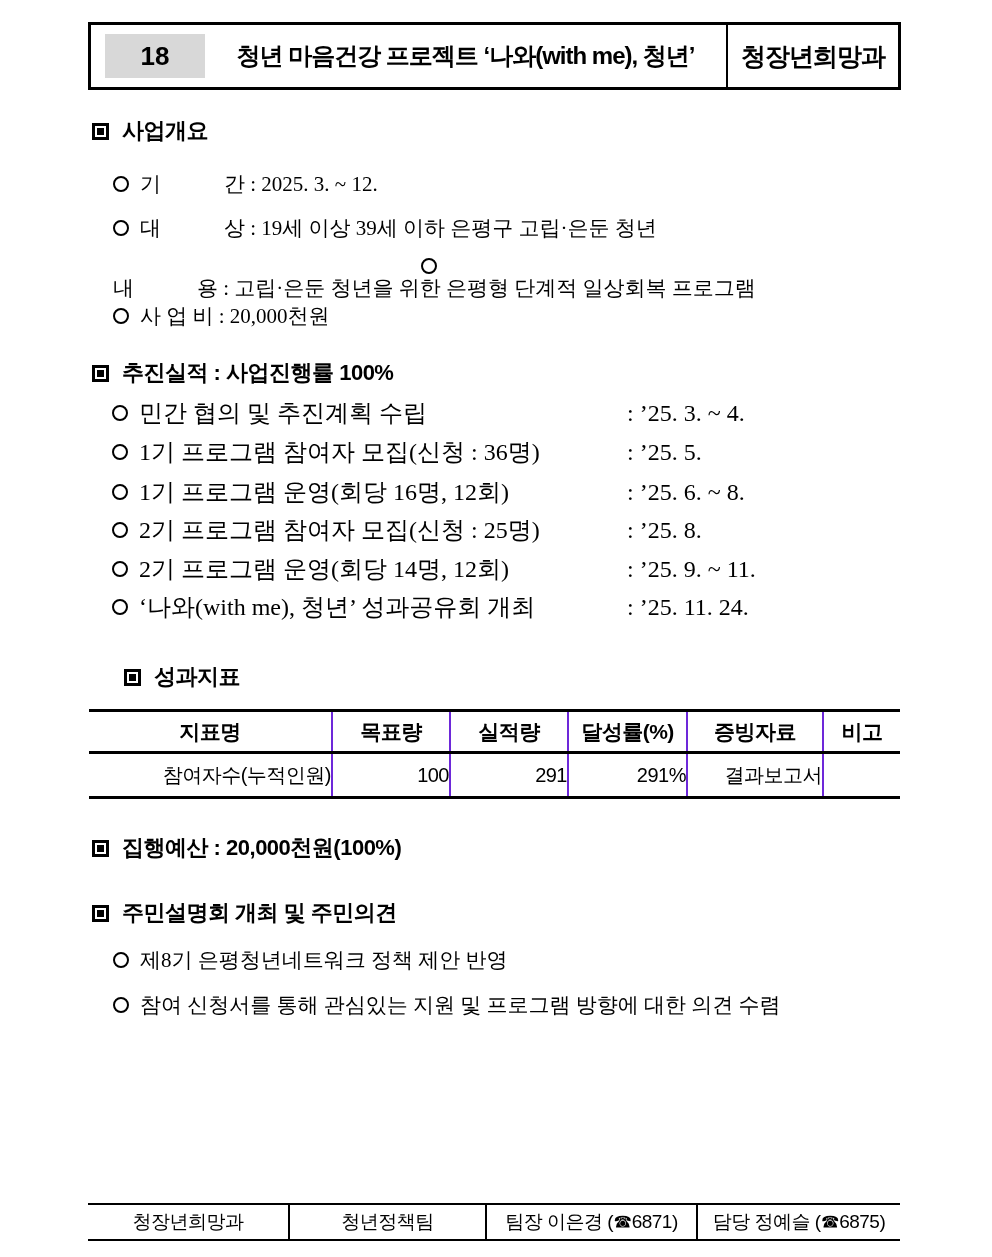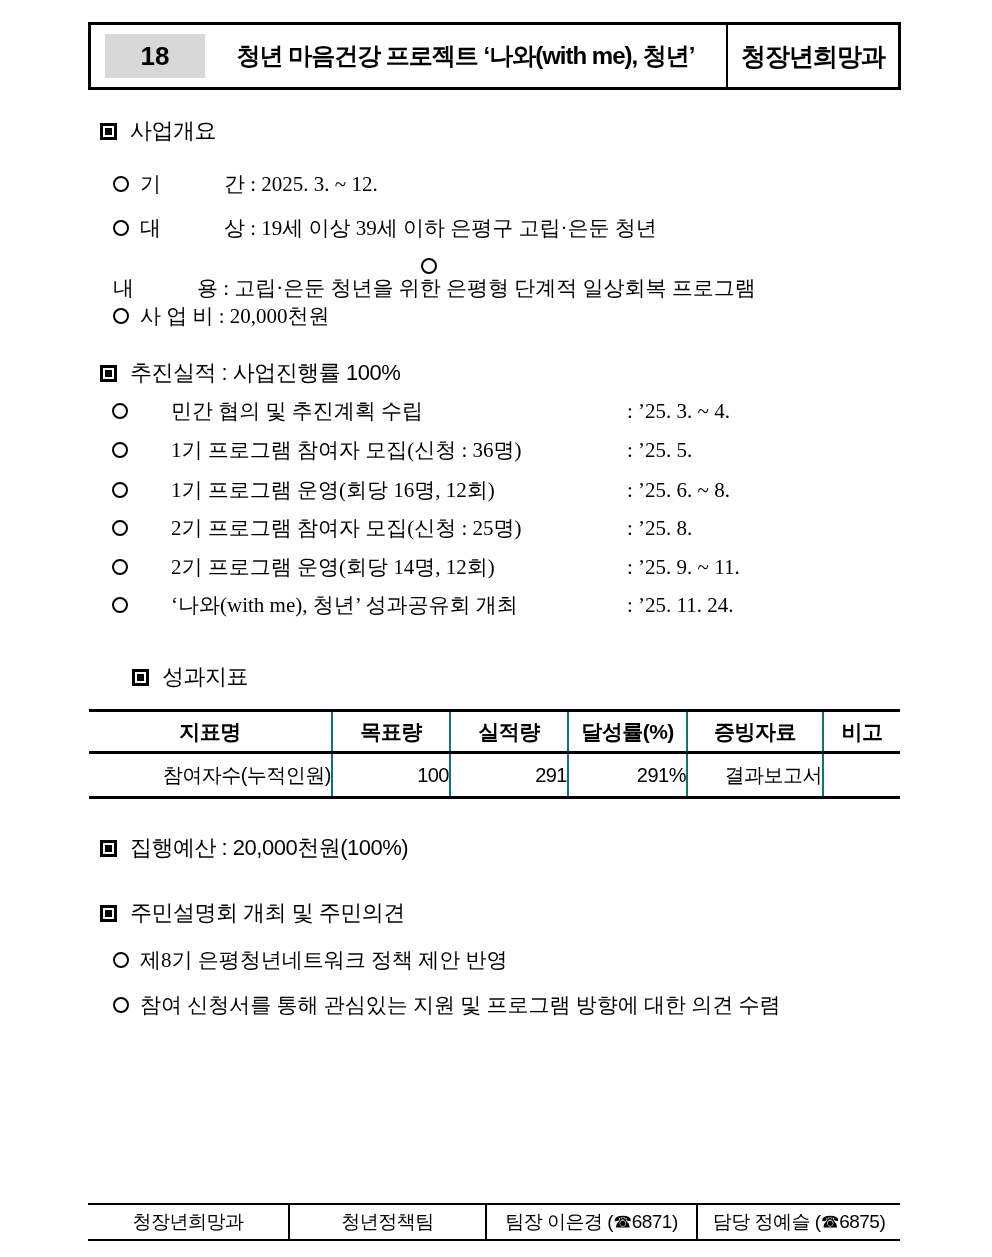--- a/index.html
+++ b/index.html
@@ -11,42 +11,42 @@
   .header{left:88px;top:22px;width:813px;height:68px;border:3px solid #000;box-sizing:border-box;
           display:flex;font-family:"Liberation Sans",sans-serif;font-weight:bold;}
   .header-main{flex:1;display:flex;align-items:center;min-width:0;}
   .numbox{width:100px;height:44px;background:#d8d8d8;margin-left:14px;flex:none;
           display:flex;align-items:center;justify-content:center;font-size:26px;}
   .header-title{flex:1;text-align:center;font-size:24px;letter-spacing:-1px;white-space:nowrap;}
   .header-dept{width:172px;flex:none;border-left:2px solid #000;box-sizing:border-box;
           display:flex;align-items:center;justify-content:center;font-size:25px;letter-spacing:-1px;}
 
   
-  .sec-heading{position:absolute;left:100px;display:flex;align-items:center;
-          font-family:"Liberation Sans",sans-serif;font-weight:normal;font-size:22px;
+  .sec-heading{position:absolute;left:92px;display:flex;align-items:center;
+          font-family:"Liberation Sans",sans-serif;font-weight:bold;font-size:22px;
           letter-spacing:-0.5px;white-space:pre;}
   .sq{width:11px;height:11px;border:3px solid #000;position:relative;display:inline-block;
           margin-right:13px;flex:none;}
   .sq::after{content:"";position:absolute;left:2px;top:2px;right:2px;bottom:2px;background:#000;}
 
   
   .bullet-line{position:absolute;left:113px;display:flex;align-items:center;
           font-size:21px;white-space:pre;}
   .circ{width:12px;height:12px;border:2.5px solid #000;border-radius:50%;margin-right:11px;flex:none;}
-  .ach-line{position:absolute;left:112px;width:805px;display:flex;align-items:center;font-size:21px;white-space:pre;gap:32px;}
+  .ach-line{position:absolute;left:112px;width:805px;display:flex;align-items:center;font-size:24px;white-space:pre;}
   .ach-date{position:absolute;left:515px;white-space:pre;}
 
   
   .perf-table{position:absolute;left:89px;top:709px;width:811px;table-layout:fixed;
           border-collapse:collapse;border-top:3px solid #000;border-bottom:3px solid #000;
           font-family:"Liberation Sans",sans-serif;letter-spacing:-0.5px;}
   .perf-table thead tr{border-bottom:3px solid #000;}
   .perf-table th{font-weight:bold;font-size:21px;height:39px;text-align:center;padding:0;}
   .perf-table td{font-size:20px;height:42px;text-align:right;padding:0;}
-  .perf-table th + th,.perf-table td + td{border-left:2px solid #0f766e;}
+  .perf-table th + th,.perf-table td + td{border-left:2px solid #6d28d9;}
 
   
   .footer{left:88px;top:1203px;width:812px;height:38px;box-sizing:border-box;
           border-top:2px solid #000;border-bottom:2px solid #000;display:flex;
           font-family:"Liberation Sans",sans-serif;font-size:19px;letter-spacing:-0.5px;}
   .footer-cell{display:flex;align-items:center;justify-content:center;box-sizing:border-box;white-space:pre;}
   .fc1{width:200px;}
   .fc2{width:197px;border-left:2px solid #000;}
   .fc3{width:211px;border-left:2px solid #000;}
   .fc4{width:204px;border-left:2px solid #000;}

